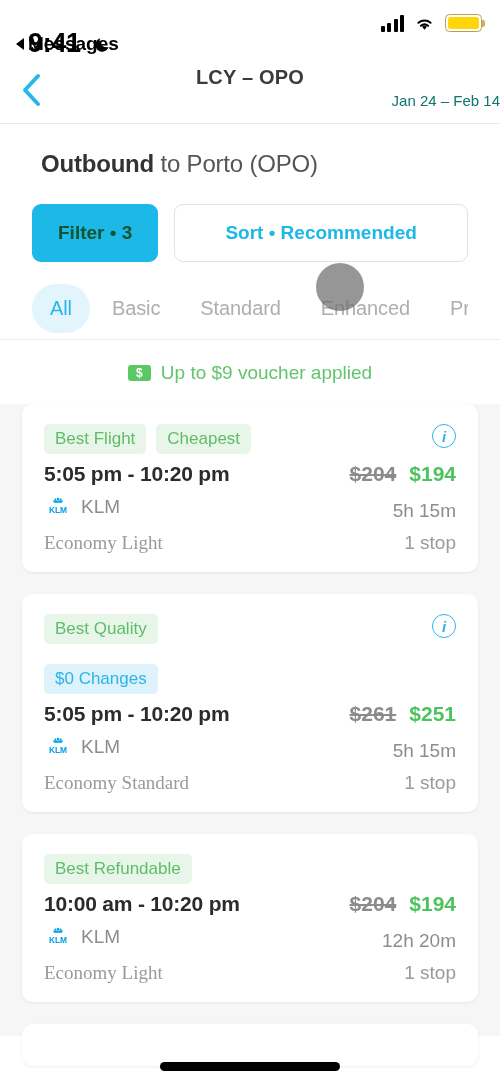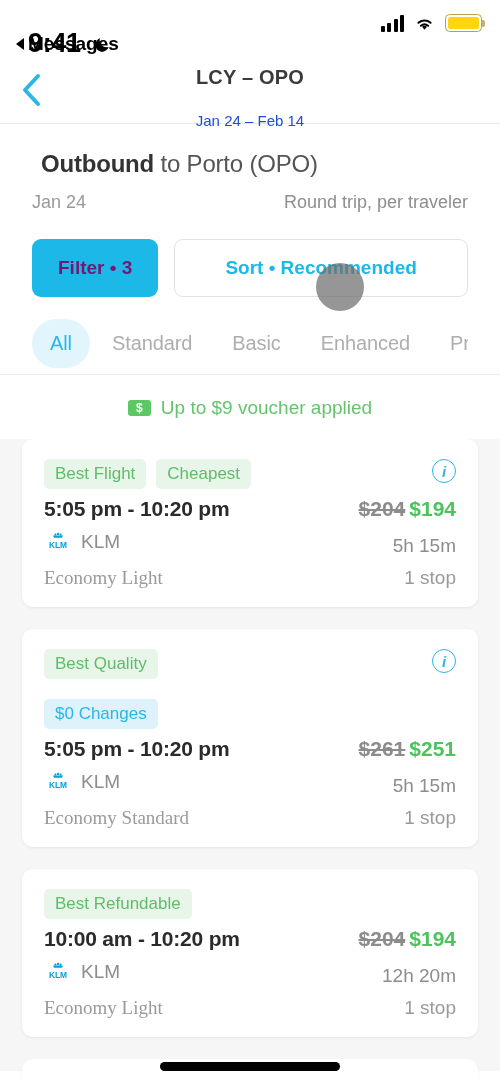--- a/index.html
+++ b/index.html
@@ -46,34 +46,34 @@
   .battery span { display:block; height:100%; background:#ffd60a; border-radius:2.5px; }
 
   
   .navbar { position:relative; height:62px; border-bottom:1px solid #e9e9e9; background:#fff; }
   .nav-back {
     position:absolute; left:11px; top:8px; width:40px; height:40px;
     display:flex; align-items:center; justify-content:center;
   }
   .nav-titles { text-align:center; padding-top:4px; }
   .nav-title { font-size:20px; font-weight:bold; color:#3b3b3b; letter-spacing:0.2px; }
-  .nav-sub { font-size:15px; color:#1d4ed8; margin-top:23px; }
+  .nav-sub { font-size:15px; color:#0f766e; margin-top:3px;text-align:right; }
 
   
   .sec { background:#fff; padding:26px 32px 0 32px; }
   .sec-title { font-size:24px; color:#555; letter-spacing:-0.2px; }
   .sec-title b { color:#333; font-weight:bold;margin-left:9px; }
   .sec-row { display:flex; justify-content:space-between; align-items:baseline; margin-top:14px; }
   .sec-date { font-size:18px; color:#9a9a9a; }
   .sec-note { font-size:18px; color:#8e8e8e; }
 
   
   .controls { display:flex; gap:16px; margin-top:26px; }
   .btn-filter {
-    background:#1cb8e8; color:#701a75; font-size:19px; font-weight:bold;
+    background:#1cb8e8; color:#14532d; font-size:19px; font-weight:bold;
     border-radius:9px; padding:0 26px; height:58px; display:flex; align-items:center;
     justify-content:center; border:none; white-space:nowrap;
   }
   .btn-sort {
     background:#fff; color:#1cb8e8; font-size:19px; font-weight:bold;
     border-radius:9px; padding:0 26px; height:58px; display:flex; align-items:center;
     justify-content:center; border:1.5px solid #e2e2e2; white-space:nowrap; flex:1;
   }
 
   
@@ -118,21 +118,21 @@
     position:absolute; right:22px; top:20px;
     width:24px; height:24px; border:1.7px solid #2bb5e8; border-radius:50%;
     color:#2bb5e8; font-size:15px; font-style:italic; font-weight:bold;
     display:flex; align-items:center; justify-content:center; line-height:1;
   }
 
   .row { display:flex; justify-content:space-between; align-items:baseline; }
   .row.times { margin-top:8px; }
   .times-text { font-size:21px; font-weight:bold; color:#2b2b2b; letter-spacing:-0.2px; }
   .price { font-size:21px; font-weight:bold; white-space:nowrap; }
-  .price .old { color:#8c8c8c; text-decoration:line-through; font-weight:bold; margin-right:4px; }
+  .price .old { color:#8c8c8c; text-decoration:line-through; font-weight:bold; margin-right:13px; }
   .price .new { color:#4cc35c; }
 
   .row.airline { margin-top:10px; }
   .airline-left { display:flex; align-items:center; gap:9px; }
   .klm-logo { width:28px; height:21px; display:flex; flex-direction:column; align-items:center; justify-content:center; }
   .klm-text { font-size:19px; color:#8d8d8d; }
   .dur { font-size:19px; color:#8d8d8d; }
 
   .row.cabin { margin-top:10px; }
   .cabin-text { font-size:19px; color:#9a9a9a;font-family:Liberation Serif, serif; }
@@ -196,34 +196,30 @@
     <div class="nav-titles">
       <div class="nav-title">LCY – OPO</div>
       <div class="nav-sub">Jan 24 – Feb 14</div>
     </div>
   </div>
 
   <div class="sec">
     <div class="sec-title">
       <b>Outbound</b><span> to Porto (OPO)</span>
     </div>
-    <div class="sec-row">
-      <span class="sec-date">Jan 24</span>
-      <span class="sec-note">Round trip, per traveler</span>
-    </div>
 
     <div class="controls">
       <div class="btn-filter">Filter • 3</div>
       <div class="btn-sort">Sort • Recommended</div>
     </div>
 
     <div class="tabs">
       <div class="tab active">All</div>
+      <div class="tab">Basic</div>
       <div class="tab">Standard</div>
-      <div class="tab">Basic</div>
       <div class="tab">Enhanced</div>
       <div class="tab">Premiu</div>
     </div>
   </div>
   <div class="tabs-rule"></div>
 
   <div class="list">
 
     <div class="voucher">
       <span class="bill-icon">$</span>

